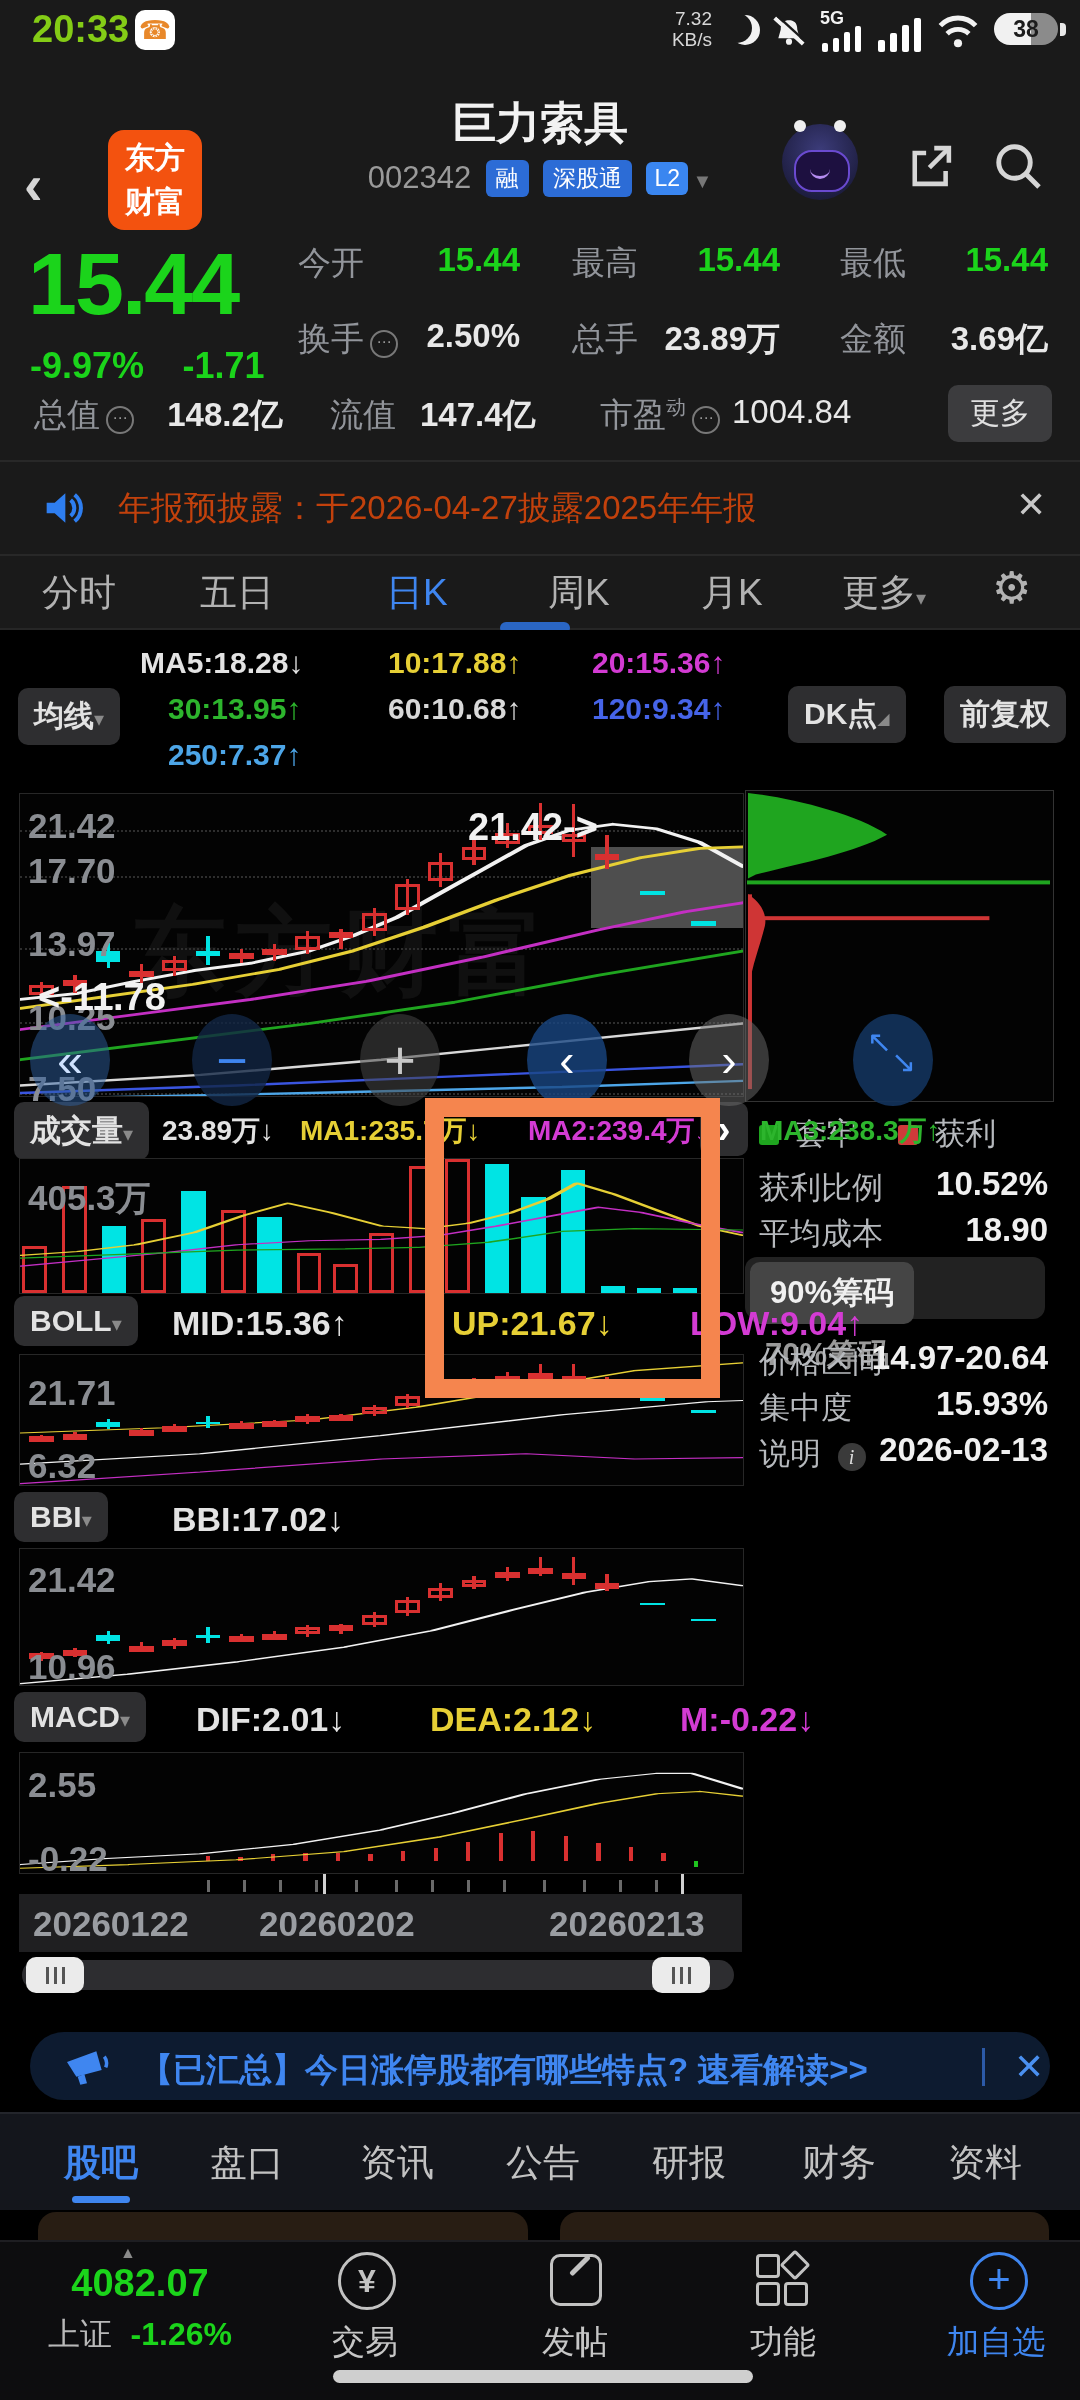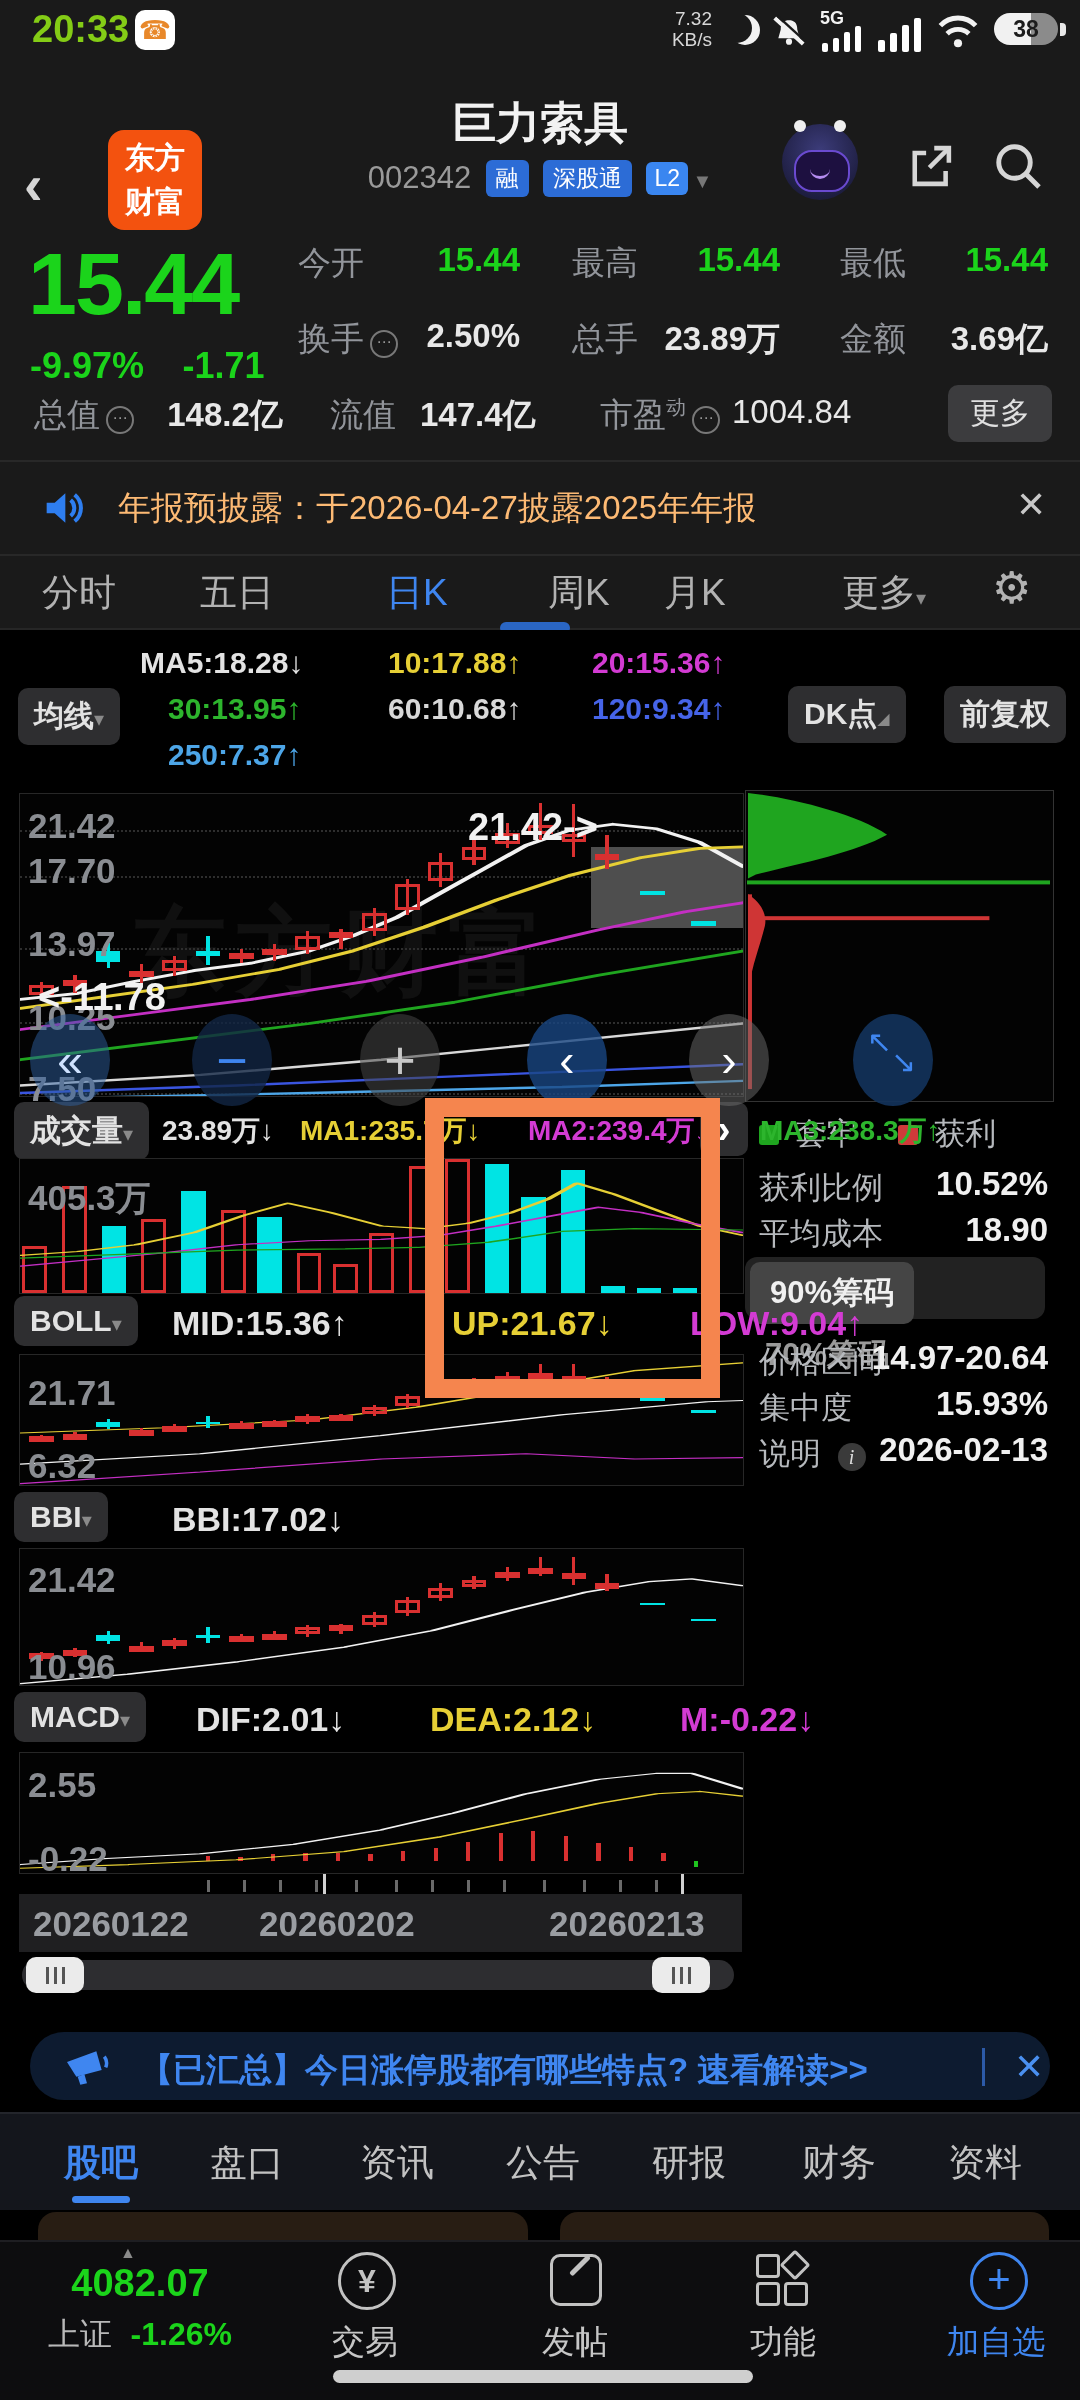--- a/index.html
+++ b/index.html
@@ -29,21 +29,21 @@
   
   .bigprice{font-size:88px;font-weight:bold;color:#1bd41b;letter-spacing:-2px;}
   .chg{font-size:36px;color:#1bd41b;font-weight:bold;}
   .ql{font-size:33px;color:#92959b;}
   .qv{font-size:33px;color:#e8e8e8;text-align:right;font-weight:bold;}
   .qv.g{color:#1bd41b;}
   .dots{display:inline-block;width:24px;height:24px;border:2px solid #787878;border-radius:50%;
         color:#9a9a9a;font-size:15px;line-height:20px;text-align:center;vertical-align:3px;margin-left:6px;}
   .morebtn{background:#3c3c3e;color:#e0e0e0;font-size:30px;border-radius:10px;padding:8px 22px;}
   
-  .annc{font-size:33px;color:#fdba74;}
+  .annc{font-size:33px;color:#c2410c;}
   .xclose{font-size:36px;color:#c8c8c8;}
   .ctab{font-size:37px;color:#b2b2b2;}
   .ctab.on{color:#3f86f0;}
   .gear{font-size:44px;color:#b2b2b2;}
   .pill{background:#2a66c4;border-radius:6px;}
   
   .ma{font-size:30px;font-weight:bold;}
   .w{color:#e3e3e3;} .y{color:#e6cf35;} .m{color:#d33bd3;} .gr{color:#2db52d;}
   .bl{color:#4664e8;} .lb{color:#4da6e8;} .sil{color:#d8d8d8;}
   .btn{background:#2e2e30;border-radius:10px;color:#e2e2e2;font-size:30px;font-weight:bold;
@@ -199,21 +199,21 @@
     </svg>
     <div class="abs annc" style="left:118px;top:24px;">年报预披露：于2026-04-27披露2025年年报</div>
     <div class="abs xclose" style="left:1016px;top:22px;">✕</div>
   </div>
 
   <div class="abs" style="left:0;top:552px;width:1080px;height:76px;border-bottom:2px solid #262626;">
     <div class="abs ctab" style="left:42px;top:16px;">分时</div>
     <div class="abs ctab" style="left:200px;top:16px;">五日</div>
     <div class="abs ctab on" style="left:386px;top:16px;">日K</div>
     <div class="abs ctab" style="left:548px;top:16px;">周K</div>
-    <div class="abs ctab" style="left:664px;top:16px;text-align:center;">月K</div>
+    <div class="abs ctab" style="left:701px;top:16px;text-align:center;">月K</div>
     <div class="abs ctab" style="left:842px;top:16px;"><span>更多</span><span class="tri">▾</span></div>
     <div class="abs gear" style="left:992px;top:10px;">⚙</div>
     <div class="abs pill" style="left:500px;top:70px;width:70px;height:12px;"></div>
   </div>
 
   <div class="abs" style="left:0;top:630px;width:1080px;height:162px;background:#000;">
     <div class="abs ma w" style="left:140px;top:16px;">MA5:18.28↓</div>
     <div class="abs ma y" style="left:388px;top:16px;">10:17.88↑</div>
     <div class="abs ma m" style="left:592px;top:16px;">20:15.36↑</div>
     <div class="abs btn" style="left:18px;top:58px;"><span>均线</span><span class="tri">▾</span></div>

